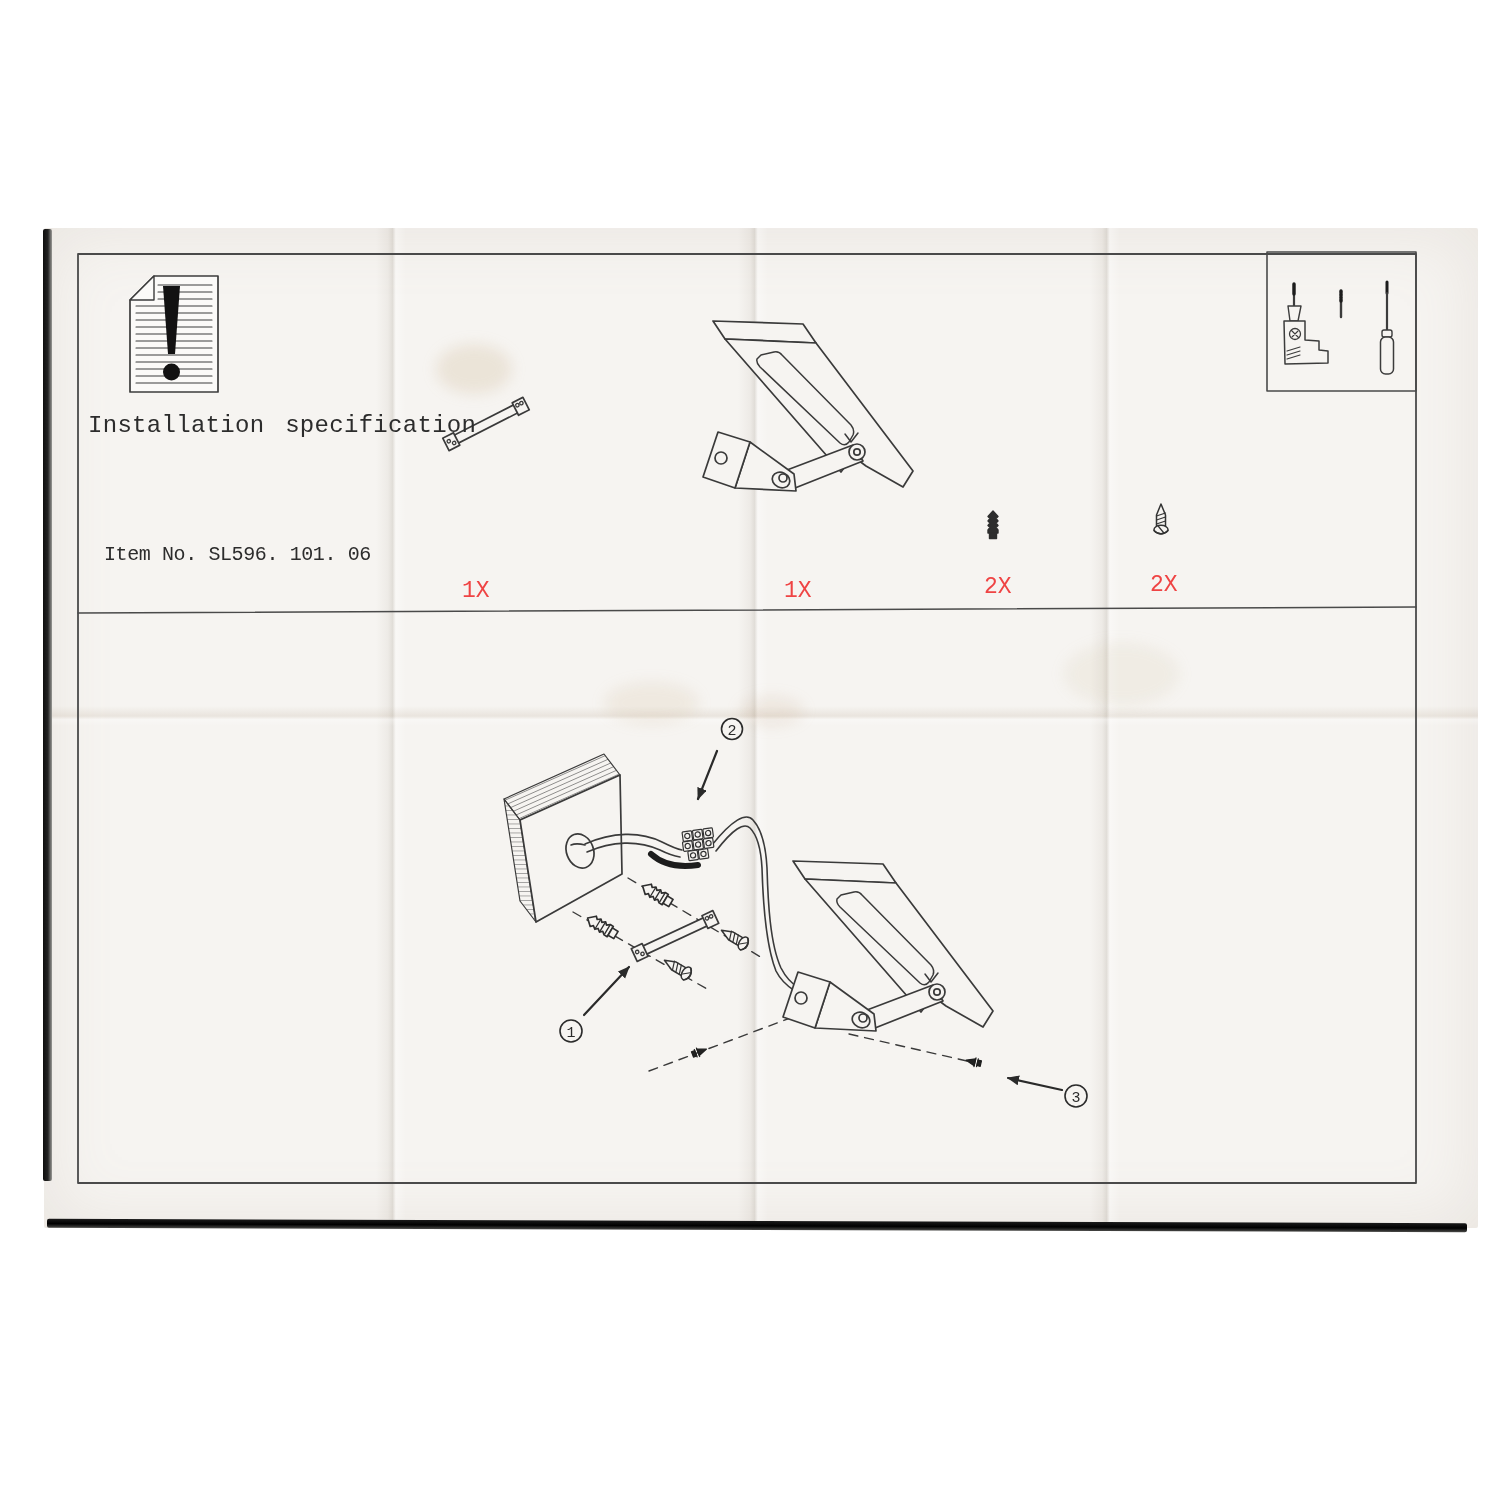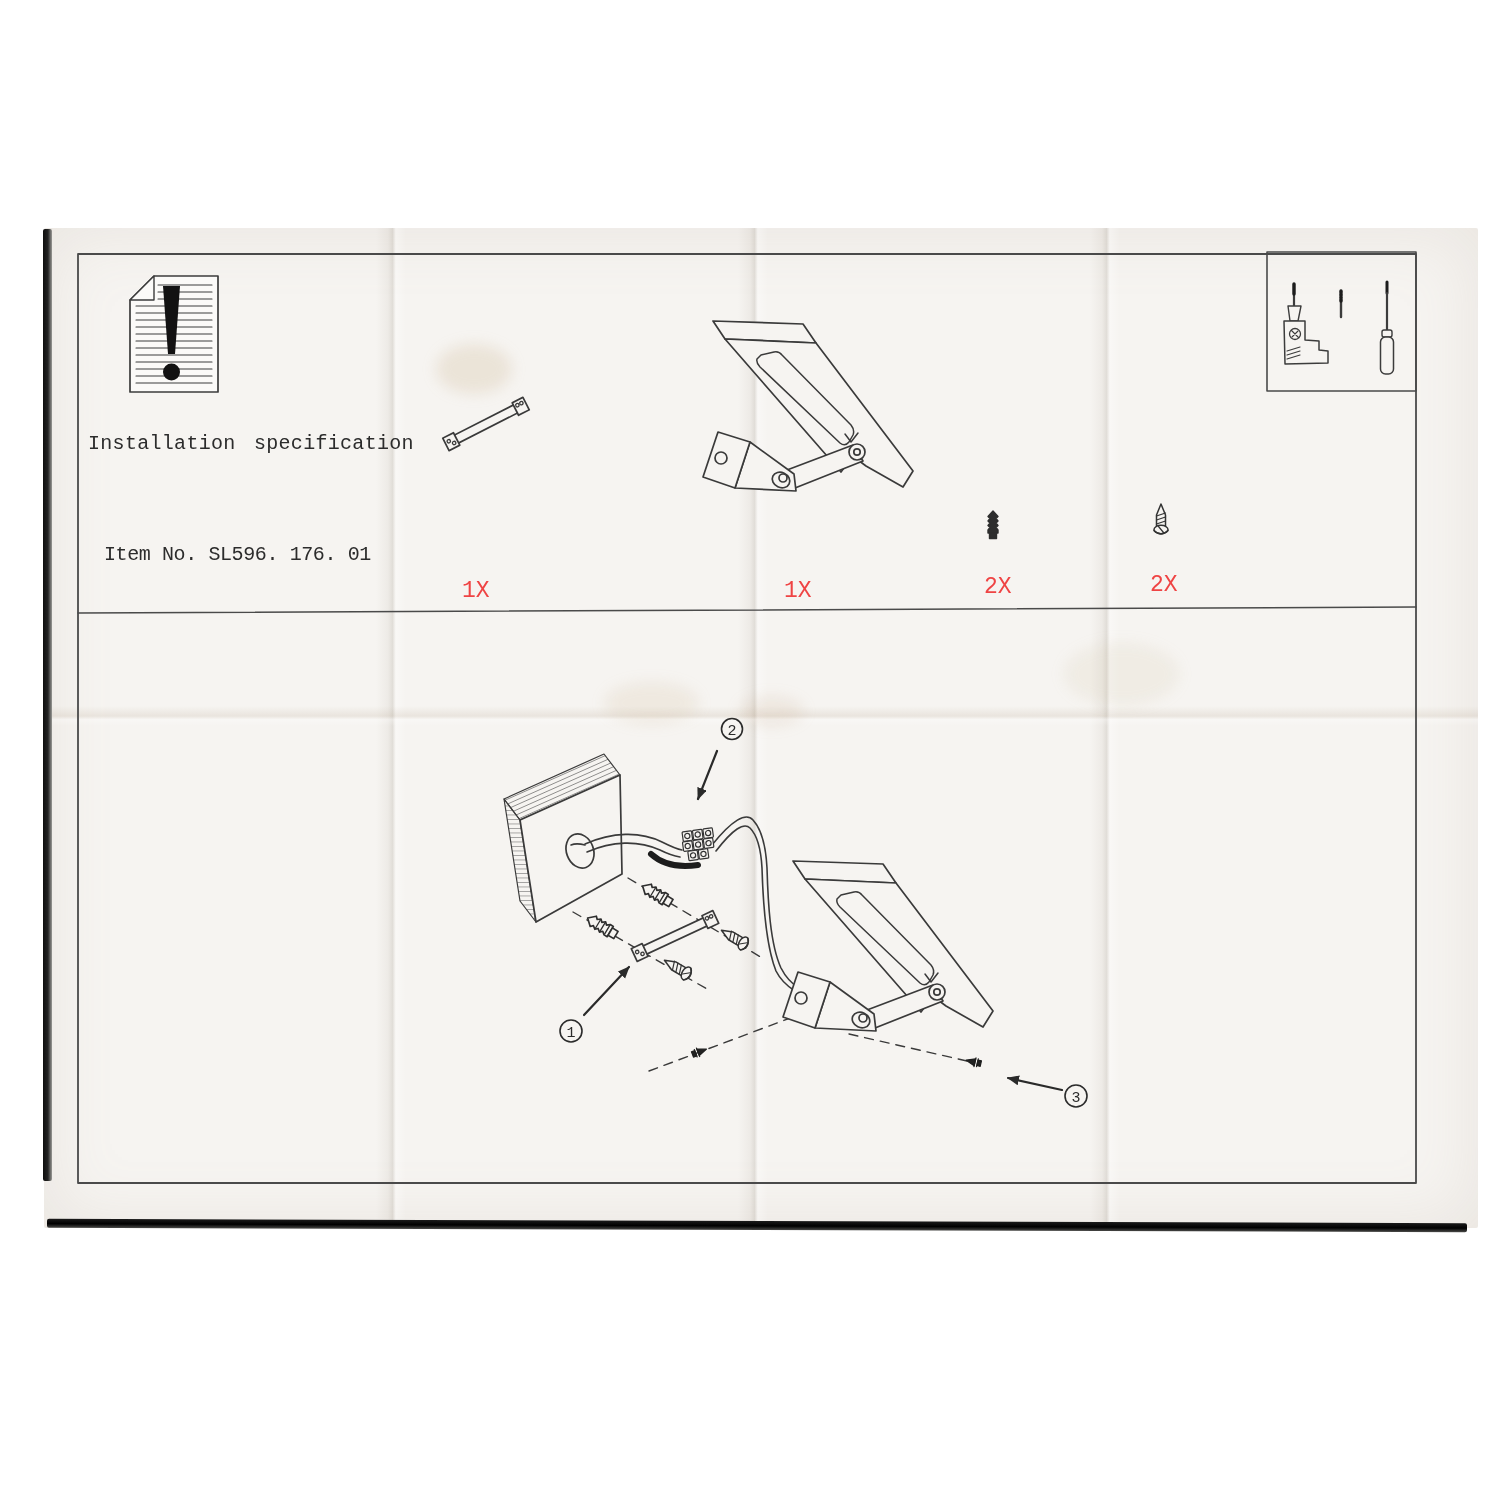--- a/index.html
+++ b/index.html
@@ -15,21 +15,21 @@
   .stain{position:absolute;border-radius:50%;filter:blur(7px);pointer-events:none;}
   .edge-left{position:absolute;left:43px;top:229px;width:9px;height:952px;
              background:linear-gradient(90deg,#0e0e0e 0%,#232323 55%,#9a9a96 100%);
              border-radius:2px;}
   .edge-bottom{position:absolute;left:47px;top:1221px;width:1420px;height:9px;
                background:linear-gradient(180deg,#1b1b1b 0%,#000 55%,#4a4a48 100%);
                transform:rotate(0.18deg);border-radius:2px;}
   svg.art{position:absolute;left:0;top:0;width:1500px;height:1500px;}
   svg.art *{stroke-linecap:round;stroke-linejoin:round;}
   .txt{position:absolute;color:#2c2c2c;white-space:pre;}
-  .heading{left:88px;top:432px;font-size:20px;letter-spacing:0.3px;word-spacing:6px;}
+  .heading{left:88px;top:412px;font-size:24px;letter-spacing:0.3px;word-spacing:6px;}
   .itemno{left:104px;top:543px;font-size:20px;letter-spacing:-0.4px;}
   .qty{font-size:23px;color:#ef4444;}
   .qty1a{left:462px;top:578px;}
   .qty1b{left:784px;top:578px;}
   .qty2a{left:984px;top:574px;}
   .qty2b{left:1150px;top:572px;}
 </style>
 </head>
 <body>
 
@@ -221,19 +221,19 @@
         </g>
         <g>
           <circle cx="1076" cy="1096" r="11" fill="none" stroke="#2b2b2b" stroke-width="1.6"></circle>
           <text x="1076" y="1101.5">3</text>
         </g>
       </g>
     </g>
   </svg>
 
   <div class="txt heading">Installation specification</div>
-  <div class="txt itemno">Item No. SL596. 176. 01</div>
+  <div class="txt itemno">Item No. SL596. 101. 06</div>
   <div class="txt qty qty1a">1X</div>
   <div class="txt qty qty1b">1X</div>
   <div class="txt qty qty2a">2X</div>
   <div class="txt qty qty2b">2X</div>
 
 </div>
 
 </body></html>

